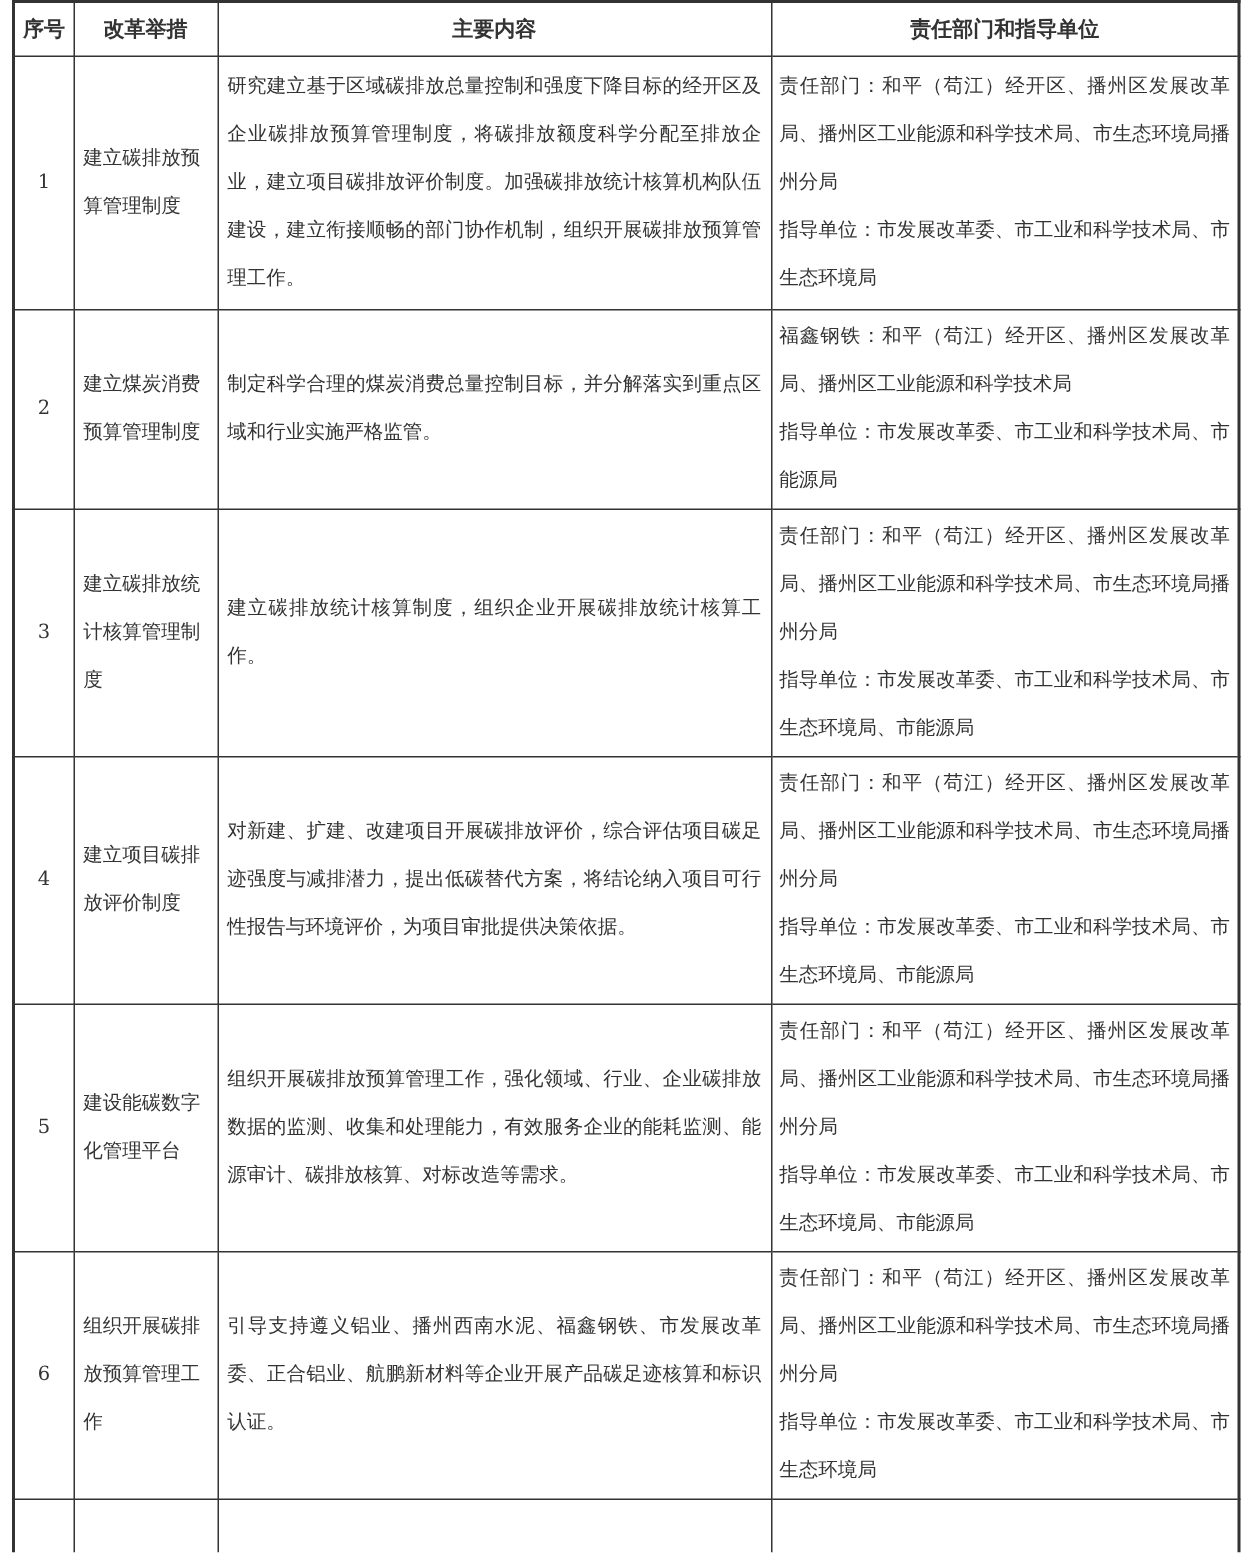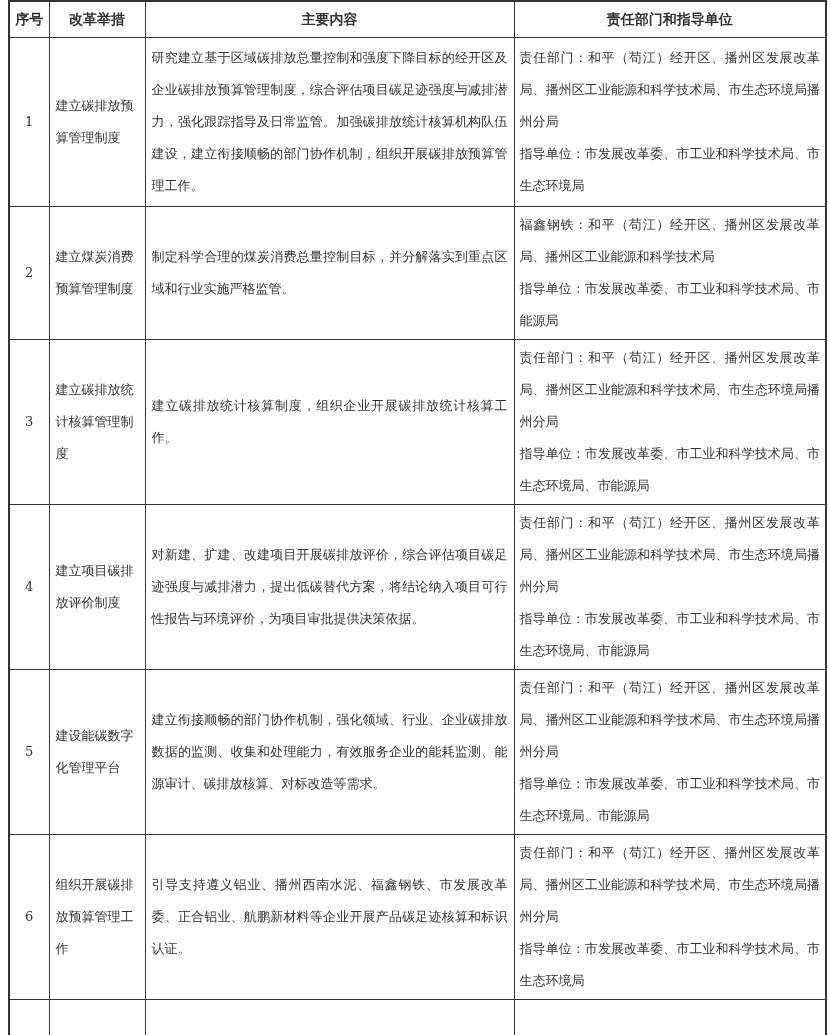--- a/index.html
+++ b/index.html
@@ -81,21 +81,21 @@
         <th>序号</th>
         <th>改革举措</th>
         <th>主要内容</th>
         <th>责任部门和指导单位</th>
       </tr>
     </thead>
     <tbody id="table-body">
         <tr>
     <td class="c-num">1</td>
     <td class="c-measure">建立碳排放预算管理制度</td>
-    <td class="c-content">研究建立基于区域碳排放总量控制和强度下降目标的经开区及企业碳排放预算管理制度，综合评估项目碳足迹强度与减排潜力，强化跟踪指导及日常监管。加强碳排放统计核算机构队伍建设，建立衔接顺畅的部门协作机制，组织开展碳排放预算管理工作。</td>
+    <td class="c-content">研究建立基于区域碳排放总量控制和强度下降目标的经开区及企业碳排放预算管理制度，将碳排放额度科学分配至排放企业，建立项目碳排放评价制度。加强碳排放统计核算机构队伍建设，建立衔接顺畅的部门协作机制，组织开展碳排放预算管理工作。</td>
     <td class="c-dept">
       <p>责任部门：和平（苟江）经开区、播州区发展改革局、播州区工业能源和科学技术局、市生态环境局播州分局</p>
       <p>指导单位：市发展改革委、市工业和科学技术局、市生态环境局</p>
     </td>
   </tr>
         <tr>
     <td class="c-num">2</td>
     <td class="c-measure">建立煤炭消费预算管理制度</td>
     <td class="c-content">制定科学合理的煤炭消费总量控制目标，并分解落实到重点区域和行业实施严格监管。</td>
     <td class="c-dept">
@@ -117,21 +117,21 @@
     <td class="c-measure">建立项目碳排放评价制度</td>
     <td class="c-content">对新建、扩建、改建项目开展碳排放评价，综合评估项目碳足迹强度与减排潜力，提出低碳替代方案，将结论纳入项目可行性报告与环境评价，为项目审批提供决策依据。</td>
     <td class="c-dept">
       <p>责任部门：和平（苟江）经开区、播州区发展改革局、播州区工业能源和科学技术局、市生态环境局播州分局</p>
       <p>指导单位：市发展改革委、市工业和科学技术局、市生态环境局、市能源局</p>
     </td>
   </tr>
         <tr>
     <td class="c-num">5</td>
     <td class="c-measure">建设能碳数字化管理平台</td>
-    <td class="c-content">建立衔接顺畅的部门协作机制，强化领域、行业、企业碳排放数据的监测、收集和处理能力，有效服务企业的能耗监测、能源审计、碳排放核算、对标改造等需求。</td>
+    <td class="c-content">组织开展碳排放预算管理工作，强化领域、行业、企业碳排放数据的监测、收集和处理能力，有效服务企业的能耗监测、能源审计、碳排放核算、对标改造等需求。</td>
     <td class="c-dept">
       <p>责任部门：和平（苟江）经开区、播州区发展改革局、播州区工业能源和科学技术局、市生态环境局播州分局</p>
       <p>指导单位：市发展改革委、市工业和科学技术局、市生态环境局、市能源局</p>
     </td>
   </tr>
         <tr>
     <td class="c-num">6</td>
     <td class="c-measure">组织开展碳排放预算管理工作</td>
     <td class="c-content">引导支持遵义铝业、播州西南水泥、福鑫钢铁、市发展改革委、正合铝业、航鹏新材料等企业开展产品碳足迹核算和标识认证。</td>
     <td class="c-dept">

